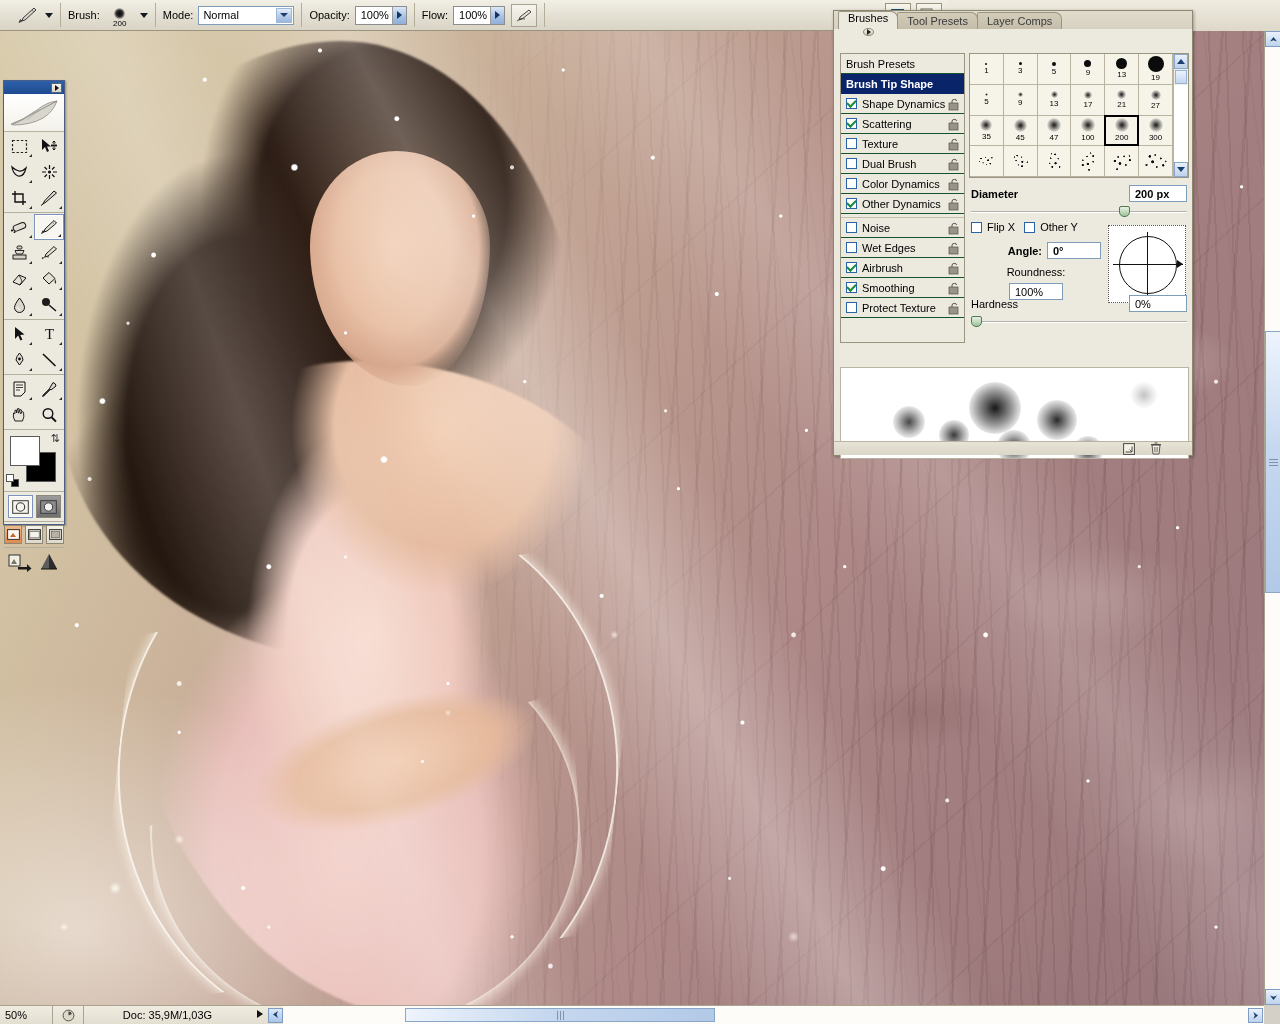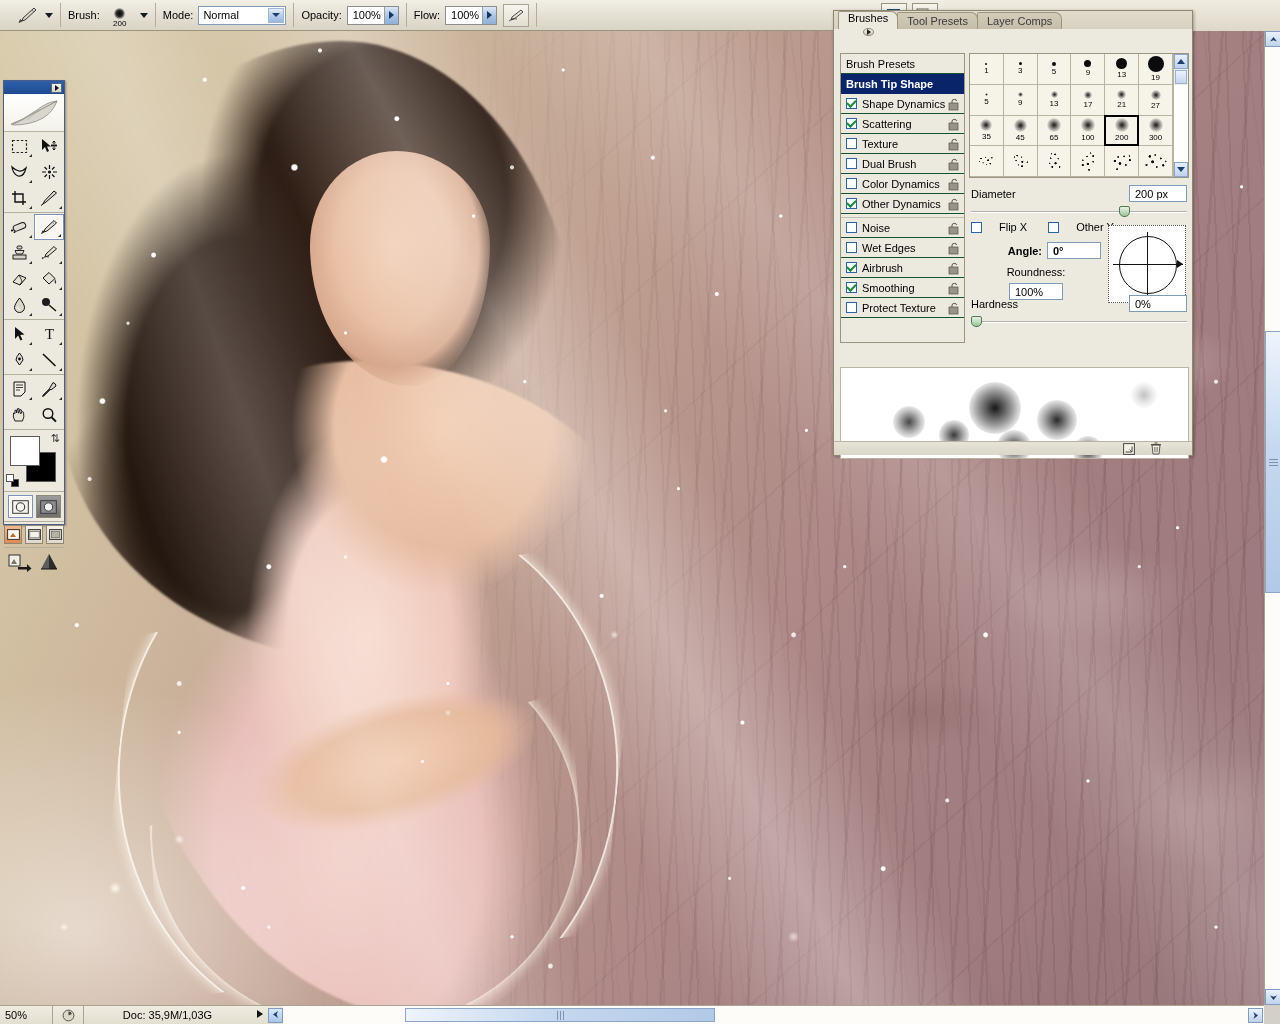--- a/index.html
+++ b/index.html
@@ -206,21 +206,21 @@
   .brush-thumb {
     width: 30px; height: 26px; display:flex; flex-direction:column;
     align-items:center; justify-content:flex-end; line-height:1;
   }
   .brush-thumb .dot {
     width: 11px; height: 11px; border-radius: 50%;
     background: radial-gradient(circle, #101010 10%, #2a2a2a 40%, rgba(80,80,80,0) 78%);
   }
   .brush-thumb .num { font-size: 8px; margin-top: 1px; }
   .ob-select {
-    width: 88px; height: 19px; background: #fff; border: 1px solid #7f9db9;
+    width: 96px; height: 19px; background: #fff; border: 1px solid #7f9db9;
     display:flex; align-items:center; position: relative; padding-left: 4px;
     font-size: 11px;
   }
   .ob-select .dd {
     position:absolute; right:1px; top:1px; width:16px; height:15px;
     background: linear-gradient(#e6eefb, #b6cbe8 55%, #9ab6dd);
     border:1px solid #9fb8d6; display:flex; align-items:center; justify-content:center;
   }
   .ob-select .dd i {
     width:0;height:0;border-left:4px solid transparent;border-right:4px solid transparent;
@@ -1031,21 +1031,21 @@
             <div class="tcell">
               <div class="tdot" style="width: 12px; height: 12px; background: radial-gradient(circle, rgba(10, 10, 10, 0.95) 0%, rgba(45, 45, 45, 0.5) 40%, rgba(120, 120, 120, 0) 76%);"></div>
               <div class="tnum">35</div>
             </div>
             <div class="tcell">
               <div class="tdot" style="width: 13px; height: 13px; background: radial-gradient(circle, rgba(10, 10, 10, 0.95) 0%, rgba(45, 45, 45, 0.5) 40%, rgba(120, 120, 120, 0) 76%);"></div>
               <div class="tnum">45</div>
             </div>
             <div class="tcell">
               <div class="tdot" style="width: 14px; height: 14px; background: radial-gradient(circle, rgba(10, 10, 10, 0.95) 0%, rgba(45, 45, 45, 0.5) 40%, rgba(120, 120, 120, 0) 76%);"></div>
-              <div class="tnum">65</div>
+              <div class="tnum">47</div>
             </div>
             <div class="tcell">
               <div class="tdot" style="width: 14px; height: 14px; background: radial-gradient(circle, rgba(10, 10, 10, 0.95) 0%, rgba(45, 45, 45, 0.5) 40%, rgba(120, 120, 120, 0) 76%);"></div>
               <div class="tnum">100</div>
             </div>
             <div class="tcell active">
               <div class="tdot" style="width: 14px; height: 14px; background: radial-gradient(circle, rgba(10, 10, 10, 0.95) 0%, rgba(45, 45, 45, 0.5) 40%, rgba(120, 120, 120, 0) 76%);"></div>
               <div class="tnum">200</div>
             </div>
             <div class="tcell">
@@ -1079,33 +1079,33 @@
             <div class="vs-thumb"></div>
           </div>
           <div class="vs-track"></div>
           <div class="vs-btn">
               <i class="dn"></i>
             </div>
         </div>
       </div>
 
       <div style="position:absolute; left:137px; top:156px; width:216px;">
-        <div style="display:flex; align-items:center; justify-content:space-between;">
+        <div style="display:flex; align-items:center; justify-content:space-between;font-weight:bold;">
           <span class="ctl-label">Diameter</span>
           <span class="ctl-field" style="width:58px">
             <span>200 px</span>
           </span>
         </div>
         <div class="slider" style="margin-top:4px;">
           <div class="track"></div>
           <div class="knob" id="knob-diameter" style="left: 148px;"></div>
         </div>
       </div>
 
-      <div style="position:absolute; left:137px; top:192px; display:flex; align-items:center; gap:17px;">
+      <div style="position:absolute; left:137px; top:192px; display:flex; align-items:center; gap:5px;">
         <span class="cbx"></span>
         <span class="ctl-label">Flip X</span>
         <span class="cbx" style="margin-left:4px"></span>
         <span class="ctl-label">Other Y</span>
       </div>
 
       <div style="position:absolute; left:137px; top:213px; width:130px; display:flex; align-items:center; justify-content:flex-end; gap:5px;font-weight:bold;">
         <span class="ctl-label">Angle:</span>
         <span class="ctl-field" style="width:54px">
           <span>0°</span>

